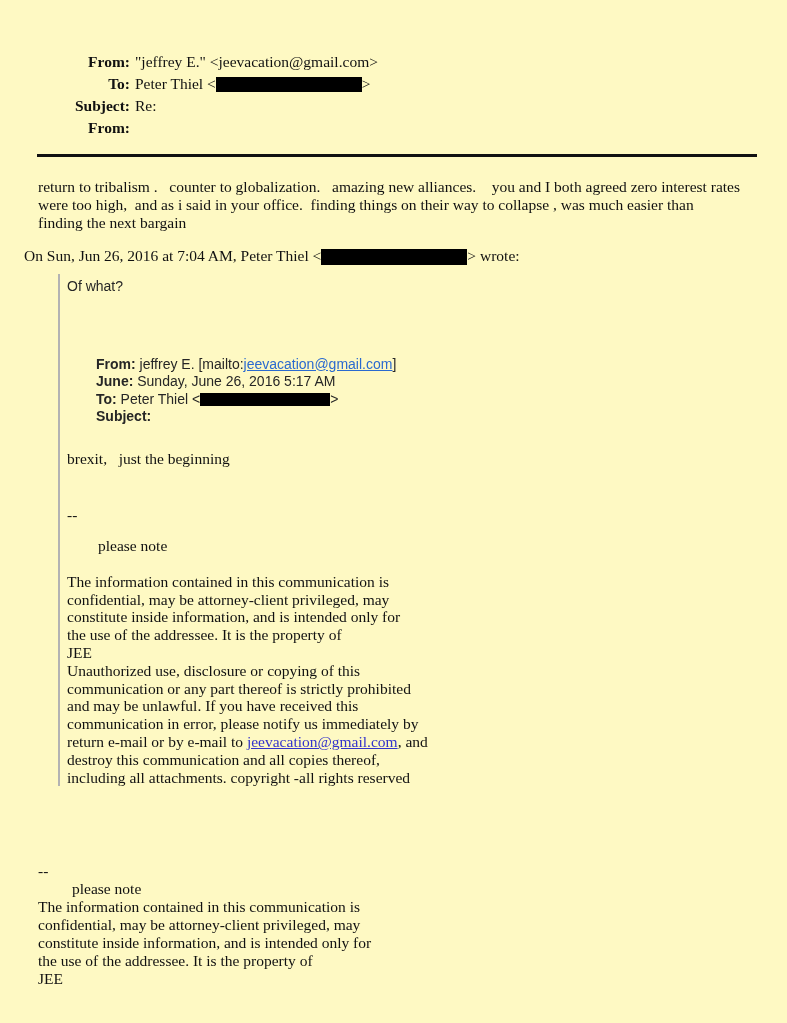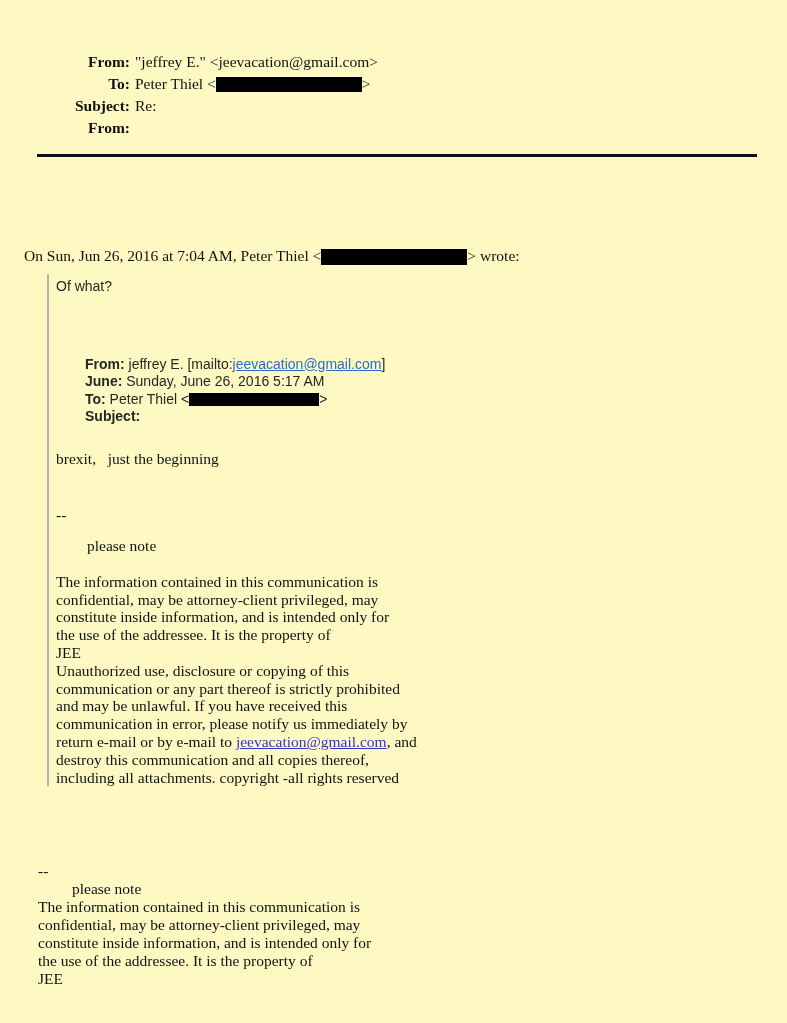--- a/index.html
+++ b/index.html
@@ -32,21 +32,21 @@
   .redact-1{width:146px;height:15px;}
   .redact-2{width:146px;height:16px;vertical-align:-4px;}
   .redact-3{width:130px;height:13px;vertical-align:-2px;}
   
   .rule{position:absolute;top:154px;left:37px;width:720px;height:3px;background:var(--rule);}
   
   .body-par{position:absolute;top:178px;left:38px;width:735px;white-space:pre-wrap;}
   .reply-line{position:absolute;top:247px;left:24px;white-space:pre;}
   
   .quote{
-    position:absolute;top:274px;left:47px;width:430px;
+    position:absolute;top:274px;left:58px;width:430px;
     border-left:2px solid var(--quote-border);
     padding:4px 0 0 7px;
   }
   .sans{font-family:"Liberation Sans","DejaVu Sans",sans-serif;font-size:14px;line-height:17.5px;color:var(--sans-text);}
   .q-question{margin:0;}
   .q-header{margin-top:60px;}
   .q-header div{white-space:pre;padding-left:29px;}
   .q-header b{font-weight:700;}
   a.link-sans{color:var(--link-sans);text-decoration:underline;cursor:pointer;}
   a.link-serif{color:var(--link-serif);text-decoration:underline;cursor:pointer;}
@@ -77,20 +77,23 @@
       <span class="hlabel">Subject:</span>
       <span class="hval">Re:</span>
     </div>
     <div class="hrow">
       <span class="hlabel">From:</span>
     </div>
   </div>
 
   <div class="rule"></div>
 
+  <div class="body-par">return to tribalism .   counter to globalization.   amazing new alliances.    you and I both agreed zero interest rates
+were too high,  and as i said in your office.  finding things on their way to collapse , was much easier than
+finding the next bargain</div>
 
   <div class="reply-line"><span>On Sun, Jun 26, 2016 at 7:04 AM, Peter Thiel &lt;</span><span class="redact redact-2"></span><span>&gt; wrote:</span></div>
 
   <div class="quote">
     <div class="q-question sans">Of what?</div>
 
     <div class="q-header sans">
       <div><b>From:</b><span> jeffrey E. [mailto:</span><a class="link-sans">jeevacation@gmail.com</a><span>]</span></div>
       <div><b>June:</b><span> Sunday, June 26, 2016 5:17 AM</span></div>
       <div><b>To:</b><span> Peter Thiel &lt;</span><span class="redact redact-3"></span><span>&gt;</span></div>

